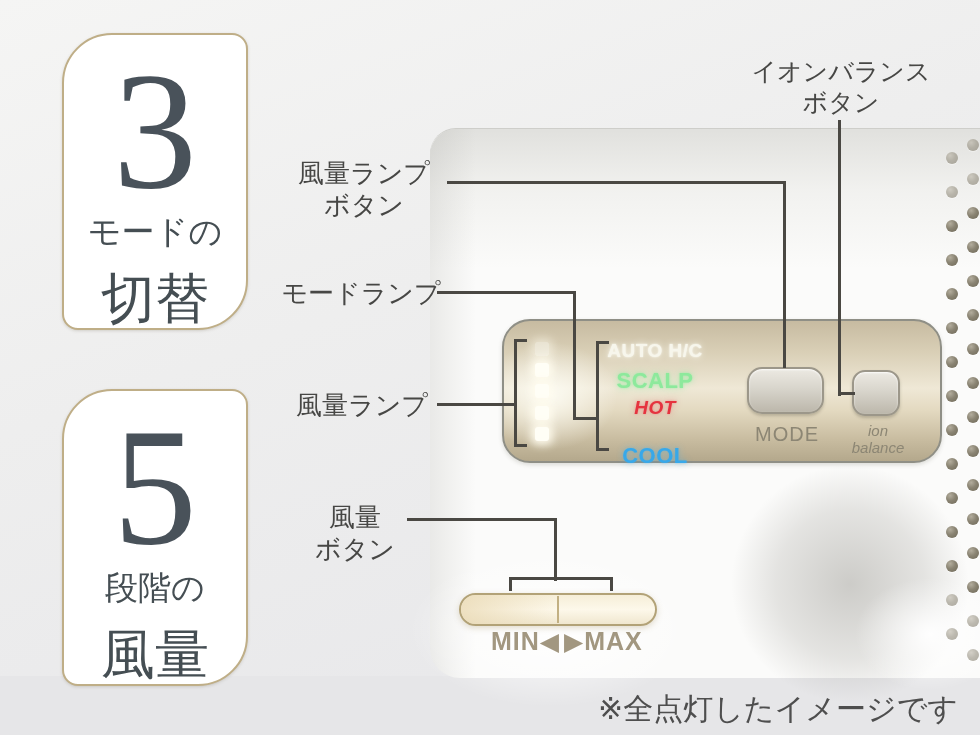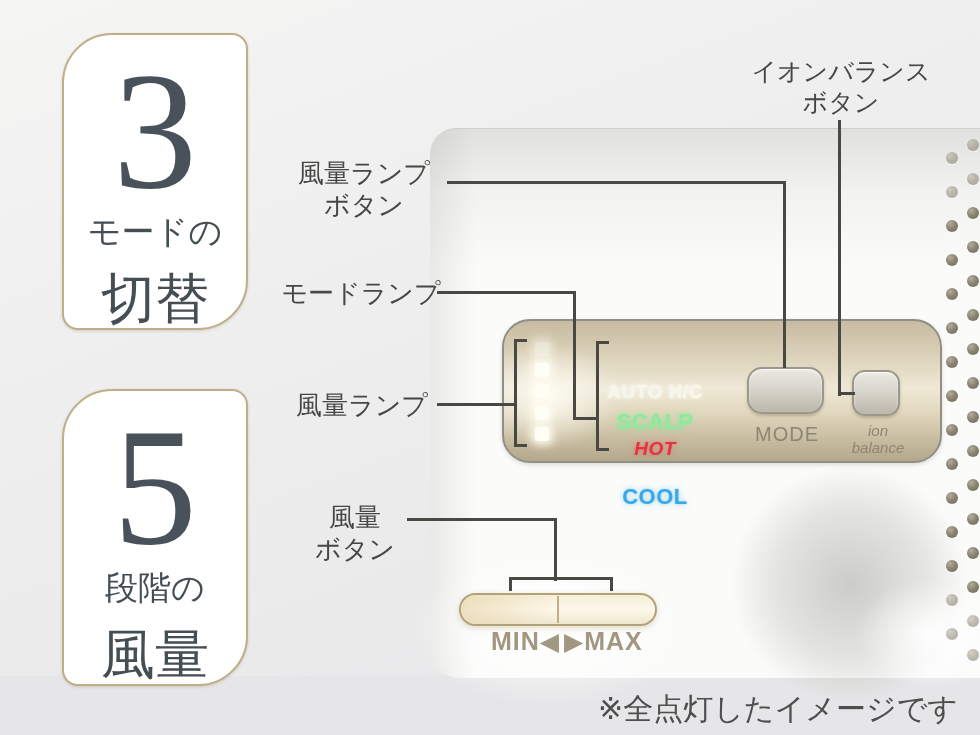--- a/index.html
+++ b/index.html
@@ -33,21 +33,21 @@
   
   .panel{position:absolute;left:502px;top:319px;width:440px;height:144px;border-radius:28px;
       border:2px solid #8f8f86;box-sizing:border-box;
       background:
         radial-gradient(95px 75px at 45px 75px,rgba(255,255,248,.85),rgba(255,255,248,0) 72%),
         linear-gradient(180deg,#c7bba1 0%,#d9cfb6 22%,#efe8d6 48%,#e3d9c0 64%,#c9bda1 84%,#b4a88c 100%);
       box-shadow:0 2px 4px rgba(80,75,60,.18);}
   .lamp-column{position:absolute;left:31px;top:0;width:18px;height:140px;}
   .lamp{position:absolute;left:0;width:14px;height:14px;border-radius:3px;background:#fffef6;
       box-shadow:0 0 9px 4px rgba(255,252,238,.95);}
-  .mode-line{position:absolute;left:96px;width:110px;text-align:center;font-weight:bold;letter-spacing:.5px;margin-top:41px;}
+  .mode-line{position:absolute;left:96px;width:110px;text-align:center;font-weight:bold;letter-spacing:.5px;}
   .mode-auto{top:19px;font-size:19px;}
   .mode-scalp{top:47px;font-size:22px;}
   .mode-hot{top:76px;font-size:19px;font-style:italic;}
   .mode-cool{top:122px;font-size:22px;}
   .mode-btn{position:absolute;left:243px;top:46px;width:77px;height:47px;border-radius:15px;
       border:2px solid #9c978a;box-sizing:border-box;
       background:linear-gradient(180deg,#ece9e2 0%,#d8d5cc 45%,#bcb7ab 100%);
       box-shadow:0 2px 3px rgba(90,85,70,.3),inset 0 1px 2px rgba(255,255,255,.85);}
   .ion-btn{position:absolute;left:348px;top:49px;width:48px;height:46px;border-radius:13px;
       border:2px solid #9c978a;box-sizing:border-box;

